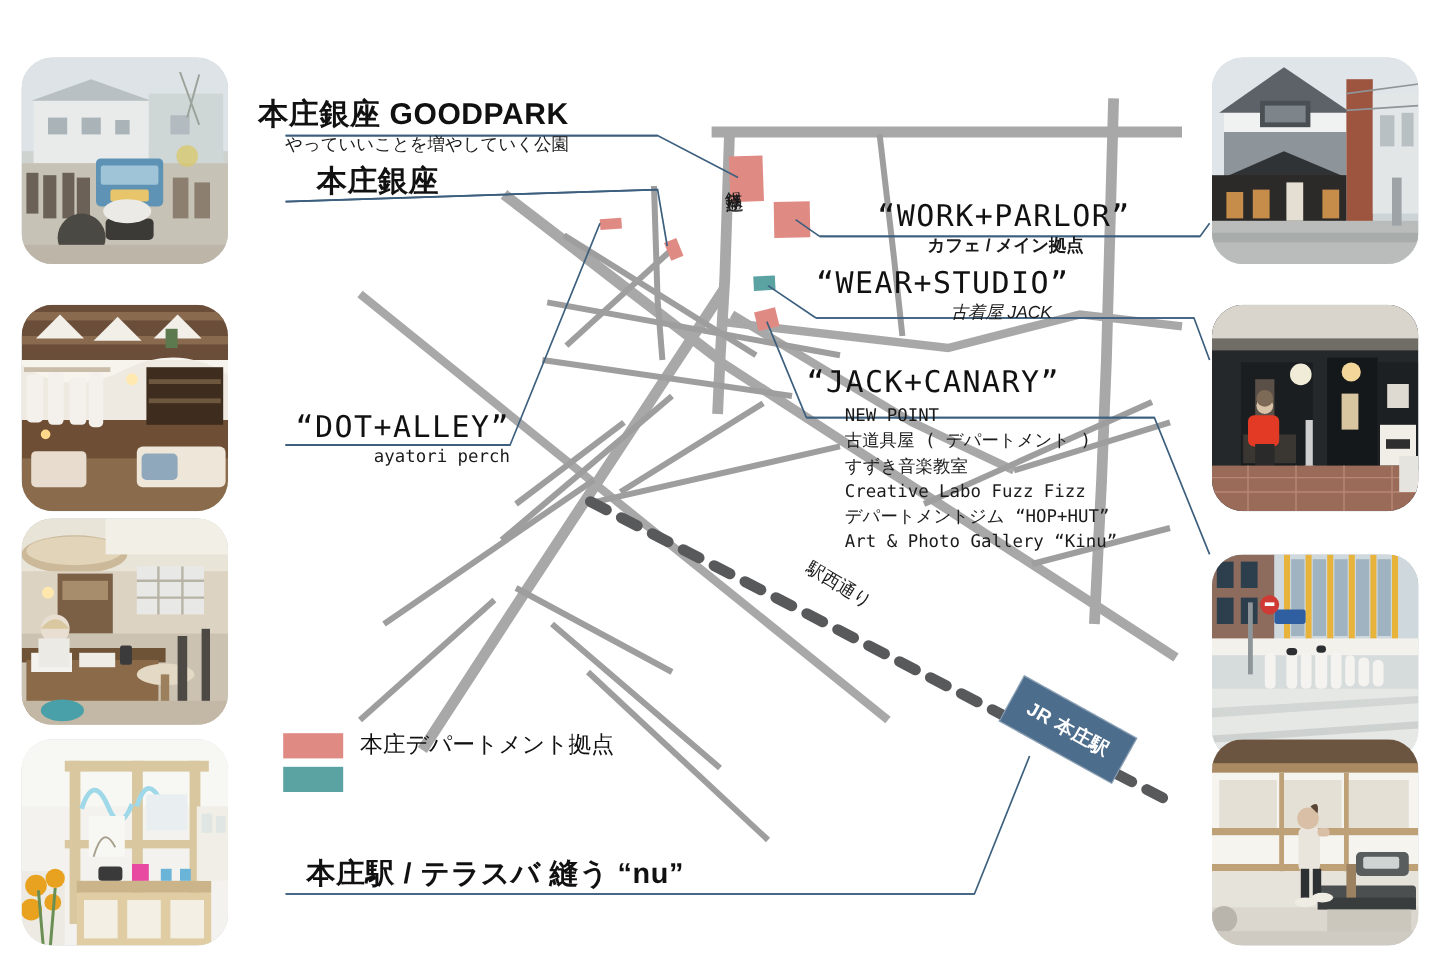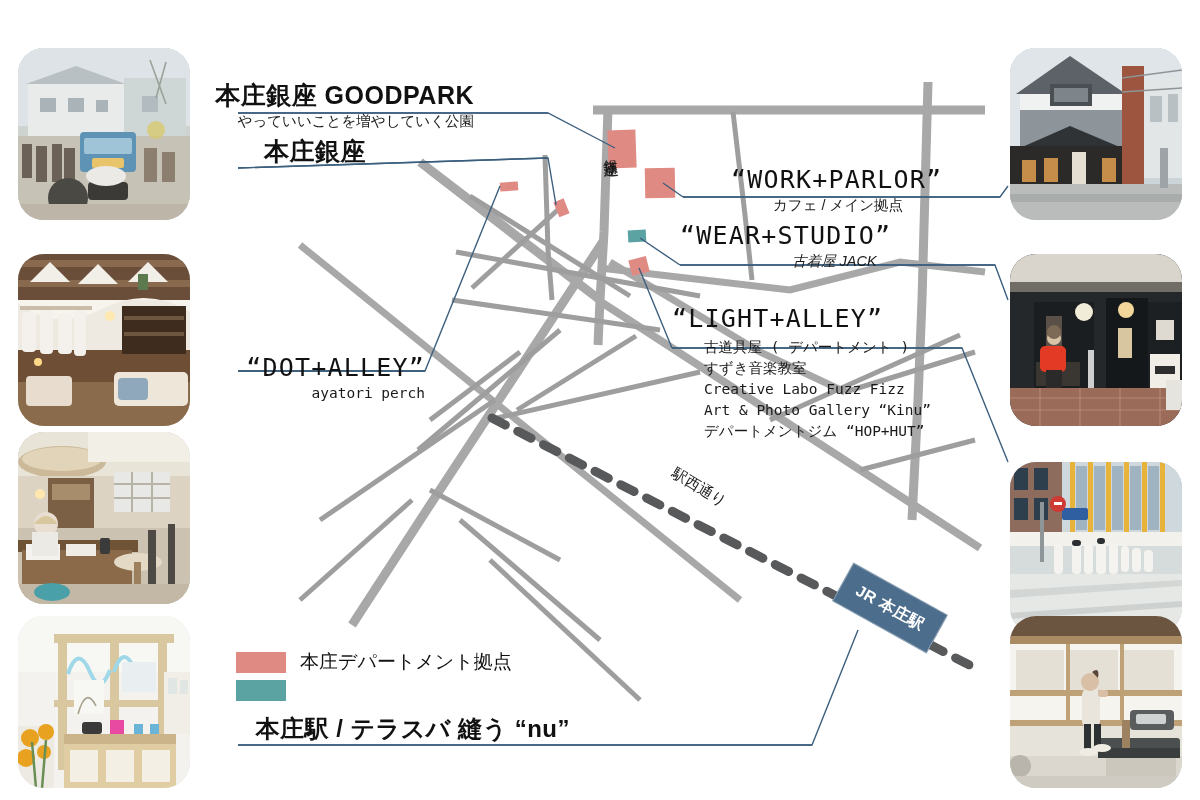--- a/index.html
+++ b/index.html
@@ -61,21 +61,21 @@
     background:#4d6d8c;
     transform:rotate(29deg);
     display:flex;align-items:center;justify-content:center;
     box-shadow:0 0 0 1px rgba(255,255,255,.35) inset;
   }
   #station-tag span{
     color:#ffffff;font-size:16px;font-weight:700;white-space:nowrap;letter-spacing:.5px;
   }
 
   
-  #legend{position:absolute;left:236px;top:608px;margin-top:41px;}
+  #legend{position:absolute;left:236px;top:608px;}
   .leg-row{display:flex;align-items:center;margin-bottom:5px;}
   .leg-sw{width:50px;height:21px;margin-right:14px;}
   .leg-tx{font-size:19px;color:#111;font-weight:500;white-space:nowrap;}
 </style>
 </head>
 <body>
 
 <div id="stage">
 
   <svg id="mapsvg" viewBox="0 0 1200 800">
@@ -483,43 +483,44 @@
 
   <div class="lbl rt" style="left:0px;top:82px;width:474px;">
     <div class="big">本庄銀座 GOODPARK</div>
     <div class="sub" style="margin-top:3px;">やっていいことを増やしていく公園</div>
   </div>
 
   <div class="lbl rt" style="left:0px;top:138px;width:366px;">
     <div class="big">本庄銀座</div>
   </div>
 
-  <div class="lbl rt" style="left:0px;top:354px;width:425px;">
+  <div class="lbl rt" style="left:0px;top:342px;width:425px;">
     <div class="bigq">“DOT+ALLEY”</div>
     <div class="subm" style="margin-top:2px;">ayatori perch</div>
   </div>
 
   <div class="lbl lt" style="left:683px;top:166px;margin-left:48px;">
     <div class="bigq">“WORK+PARLOR”</div>
-    <div class="sub" style="margin-top:3px;margin-left:42px;">カフェ / メイン拠点</div>
+    <div class="sub" style="margin-top:3px;margin-left:42px;font-weight:bold;">カフェ / メイン拠点</div>
   </div>
 
   <div class="lbl lt" style="left:680px;top:222px;">
     <div class="bigq">“WEAR+STUDIO”</div>
     <div class="sub" style="margin-top:3px;margin-left:112px;font-style:italic;">古着屋 JACK</div>
   </div>
 
   <div class="lbl lt" style="left:672px;top:305px;">
-    <div class="bigq">“LIGHT+ALLEY”</div>
+    <div class="bigq">“JACK+CANARY”</div>
     <div class="subm" style="margin-top:5px;margin-left:32px;" id="canary-lines">
+        <div>NEW POINT</div>
         <div>古道具屋 ( デパートメント )</div>
         <div>すずき音楽教室</div>
         <div>Creative Labo Fuzz Fizz</div>
+        <div>デパートメントジム “HOP+HUT”</div>
         <div>Art &amp; Photo Gallery “Kinu”</div>
-        <div>デパートメントジム “HOP+HUT”</div>
       </div>
   </div>
 
   <div class="lbl rt" style="left:0px;top:716px;width:570px;">
     <div class="big" style="font-size:24px;">本庄駅 / テラスバ 縫う “nu”</div>
   </div>
 
   <div class="street vert" style="left:600px;top:148px;transform:rotate(-4deg);">銀座通り</div>
   <div class="street" style="left:678px;top:464px;transform:rotate(31deg);transform-origin:left top;">駅西通り</div>
 

